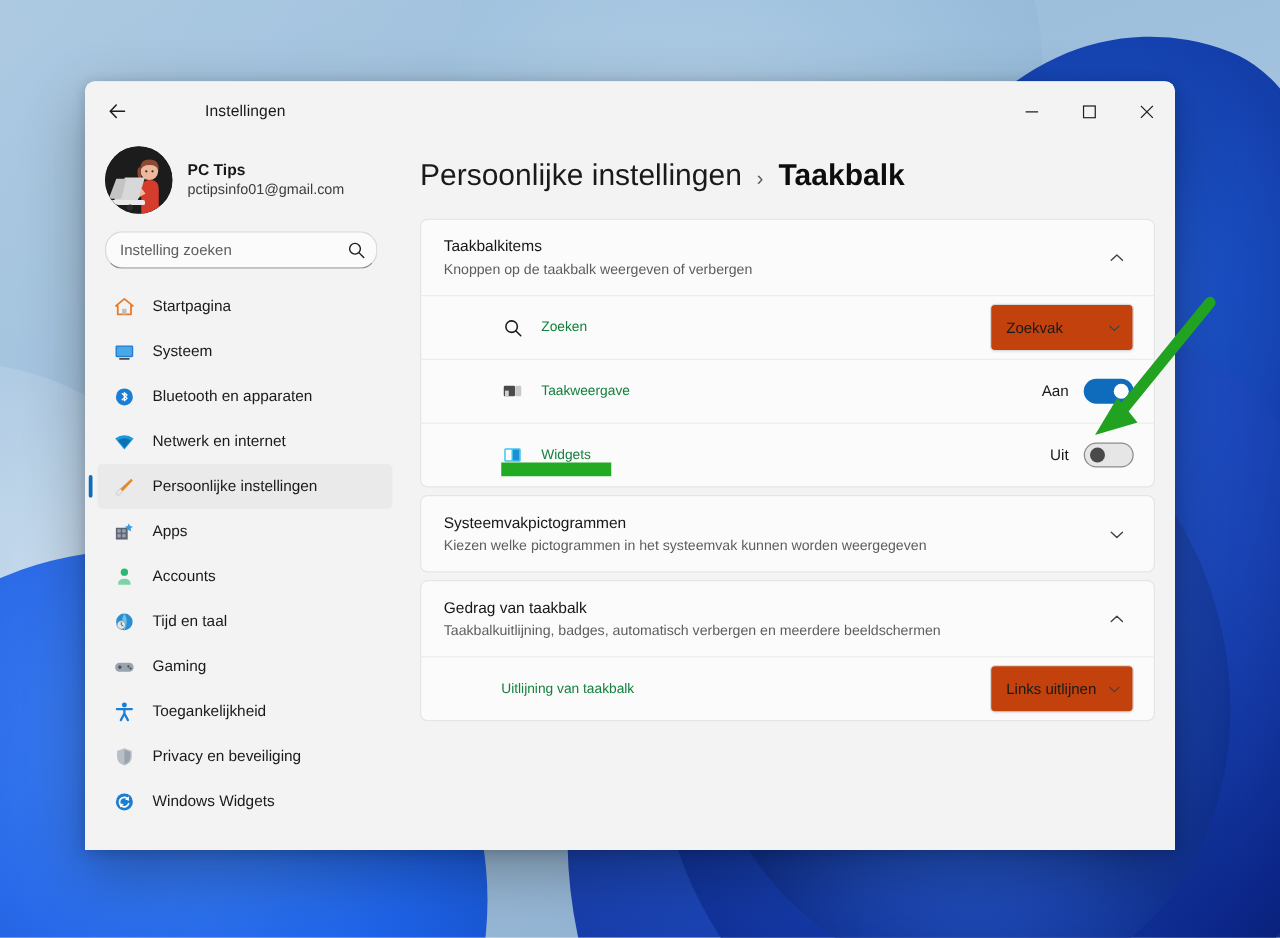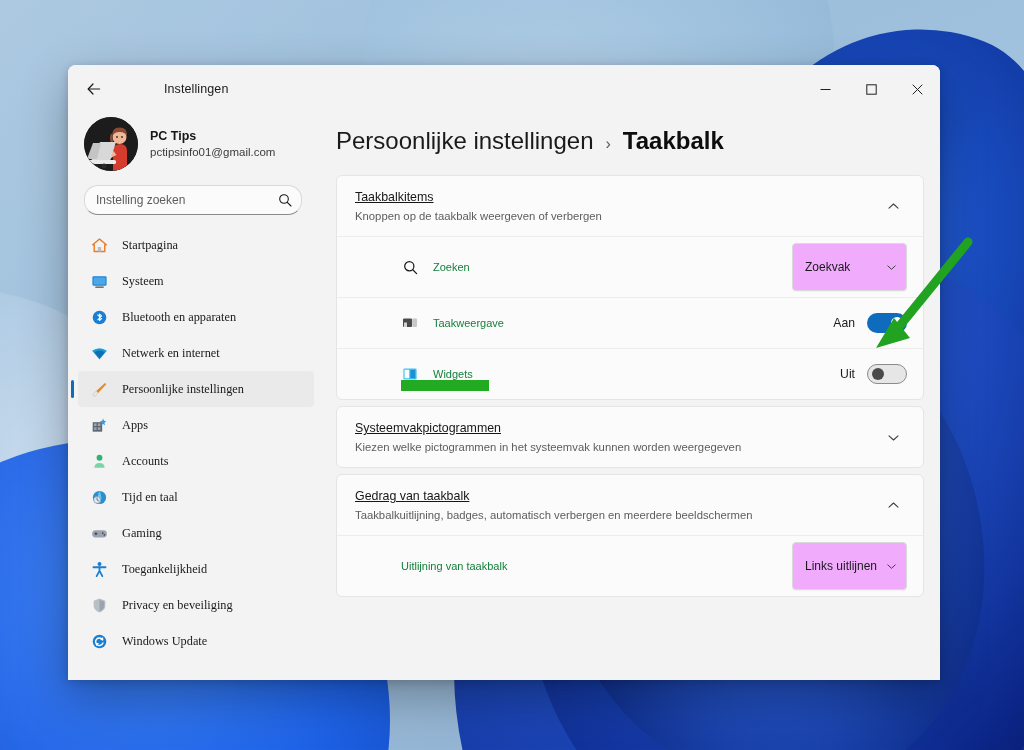--- a/index.html
+++ b/index.html
@@ -150,21 +150,21 @@
   }
   .nav-item.active { background: #eaeaea; }
   .nav-item.active::before {
     content: ""; position: absolute; left: -7px; top: 9px;
     width: 3px; height: 18px; border-radius: 2px; background: #0f6cbd;
   }
   .nav-ico {
     width: 18px; height: 18px; flex: 0 0 18px;
     display: flex; align-items: center; justify-content: center;
   }
-  .nav-label { margin-left: 14px; font-size: 12.3px; color: #1a1a1a; font-family: Liberation Serif, serif; }
+  .nav-label { margin-left: 14px; font-size: 12.3px; color: #1a1a1a; }
 
   
   .main {
     flex: 1; min-width: 0;
     padding: 0 16px 0 8px;
     overflow: hidden;
   }
   .breadcrumb {
     display: flex; align-items: baseline; gap: 12px;
     padding: 14px 0 20px 8px;
@@ -180,21 +180,21 @@
     border-radius: 6px;
     margin-bottom: 6px;
     overflow: hidden;
   }
   .card-head {
     min-height: 60px;
     display: flex; align-items: center;
     padding: 10px 16px 10px 18px;
   }
   .card-head-text { flex: 1; }
-  .card-title { font-size: 12.4px; color: #171717; line-height: 1.5; text-decoration: underline; }
+  .card-title { font-size: 12.4px; color: #171717; line-height: 1.5; }
   .card-sub { font-size: 11.3px; color: #5d5d5d; line-height: 1.45; margin-top: 1px; }
   .chev { width: 28px; display: flex; align-items: center; justify-content: center; color: #404040; }
 
   .row {
     min-height: 51px;
     display: flex; align-items: center;
     padding: 6px 16px 6px 18px;
     border-top: 1px solid #ececec;
     position: relative;
   }
@@ -203,23 +203,23 @@
   .row-label { margin-left: 14px; font-size: 11px; color: #15803d; }
   .row-label.noicon { margin-left: 0; }
   .highlight-bar {
     position: absolute;
     left: 46px; bottom: -8px;
     width: 88px; height: 11px;
     background: #22aa22;
   }
 
   .dropdown {
-    min-width: 115px; height: 48px;
+    min-width: 115px; height: 38px;
     border: 1px solid #dadada; border-radius: 4px;
-    background: #f0abfc;
+    background: #c2410c;
     display: flex; align-items: center; justify-content: space-between;
     padding: 0 9px 0 12px;
     font-size: 12px; color: #1a1a1a;
     box-shadow: 0 1px 1px rgba(0,0,0,.04);
   }
   .dd-chev { color: #404040; margin-left: 8px; display: flex; }
 
   .toggle-wrap { display: flex; align-items: center; gap: 12px; }
   .toggle-state { font-size: 12.2px; color: #1a1a1a; }
   .toggle {
@@ -467,21 +467,21 @@
 
         <div class="nav-item">
           <span class="nav-ico">
             <svg width="17" height="17" viewBox="0 0 18 18">
               <circle cx="9" cy="9" r="7.2" fill="#1a7fd4"></circle>
               <path d="M12.3 7.2 A4 4 0 1 0 12.6 10.6" fill="none" stroke="#fff" stroke-width="1.5" stroke-linecap="round"></path>
               <path d="M12.8 4.2 L12.9 7.6 L9.6 7.3 Z" fill="#fff"></path>
               <path d="M5.4 13.8 L5.3 10.4 L8.6 10.8 Z" fill="#fff"></path>
             </svg>
           </span>
-          <span class="nav-label">Windows Update</span>
+          <span class="nav-label">Windows Widgets</span>
         </div>
 
       </div>
     </div>
 
     <div class="main">
 
       <div class="breadcrumb">
         <span class="crumb-parent">Persoonlijke instellingen</span>
         <span class="crumb-sep">›</span>

